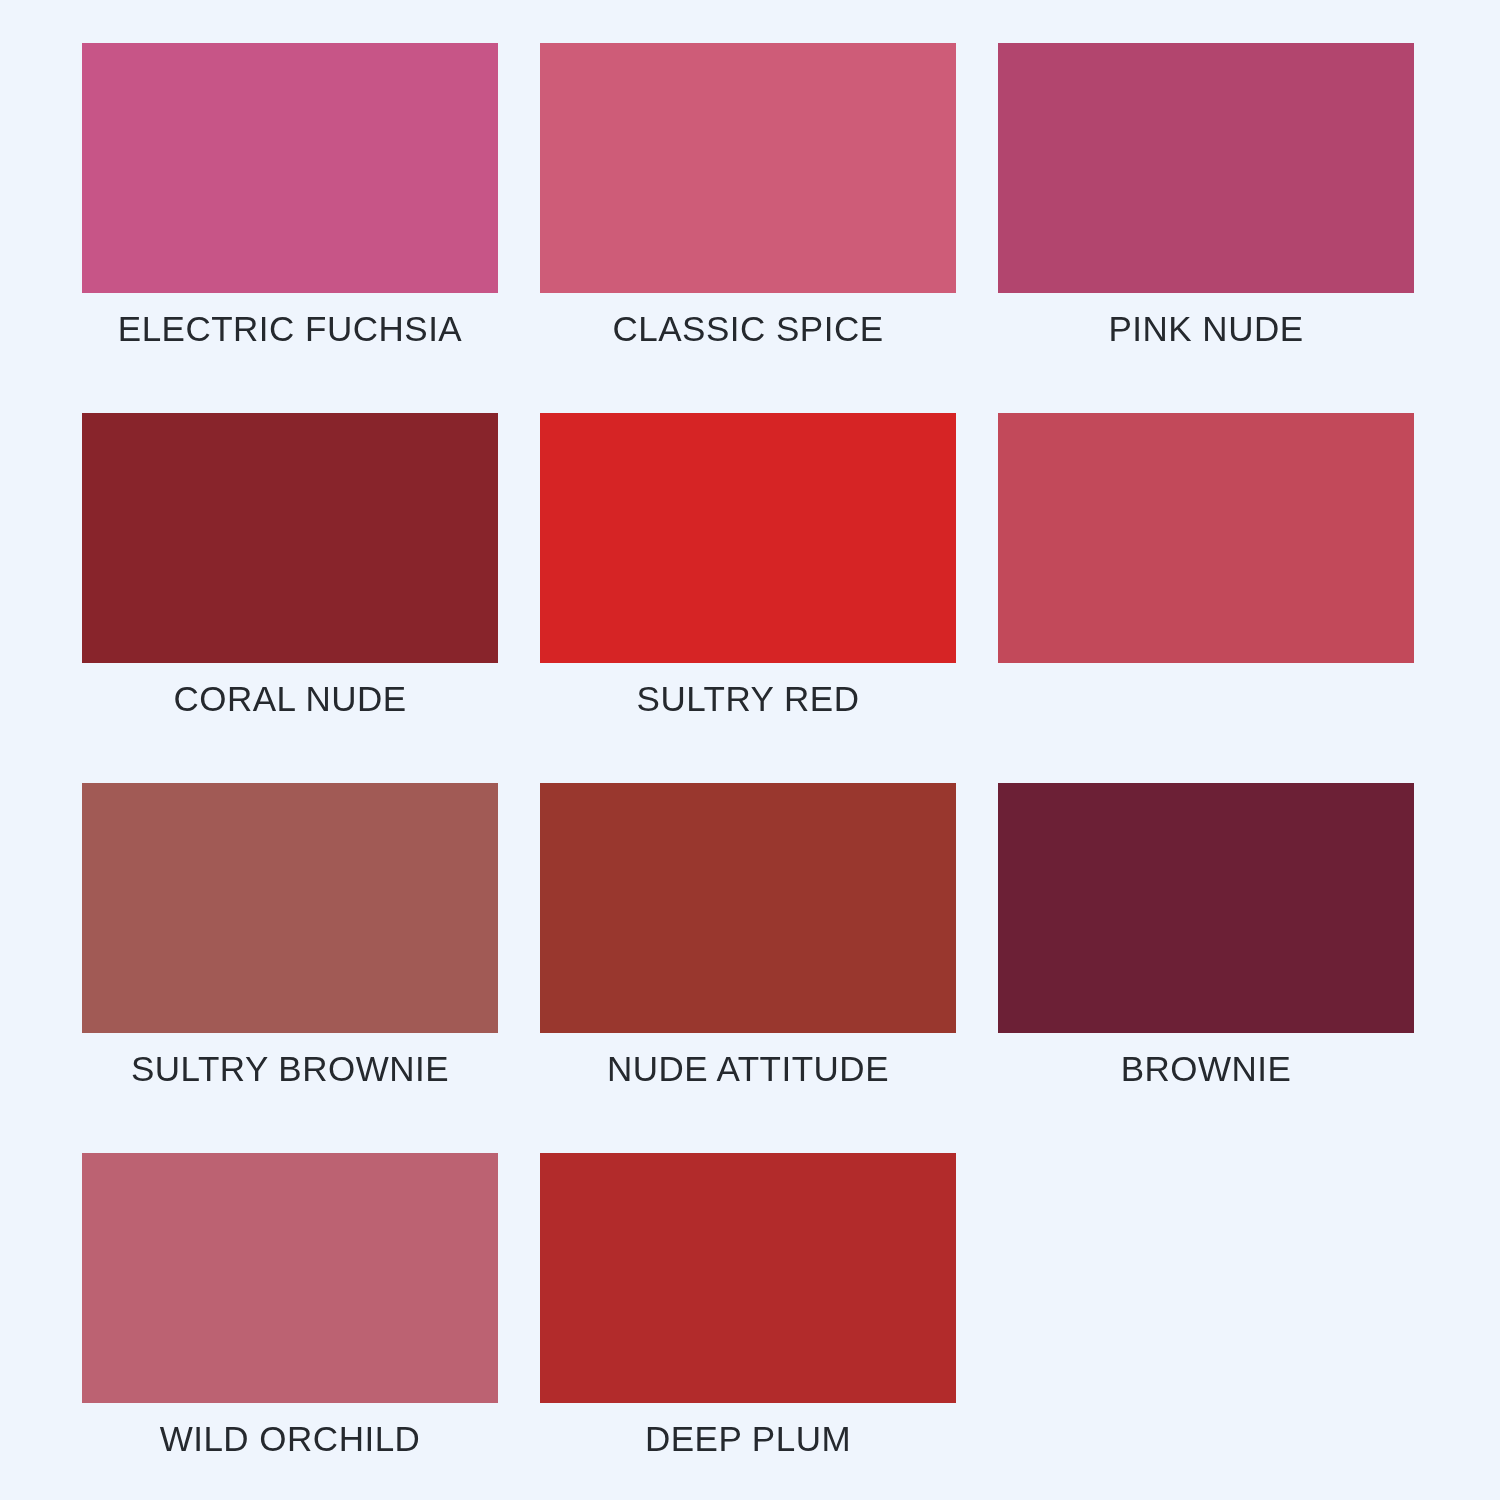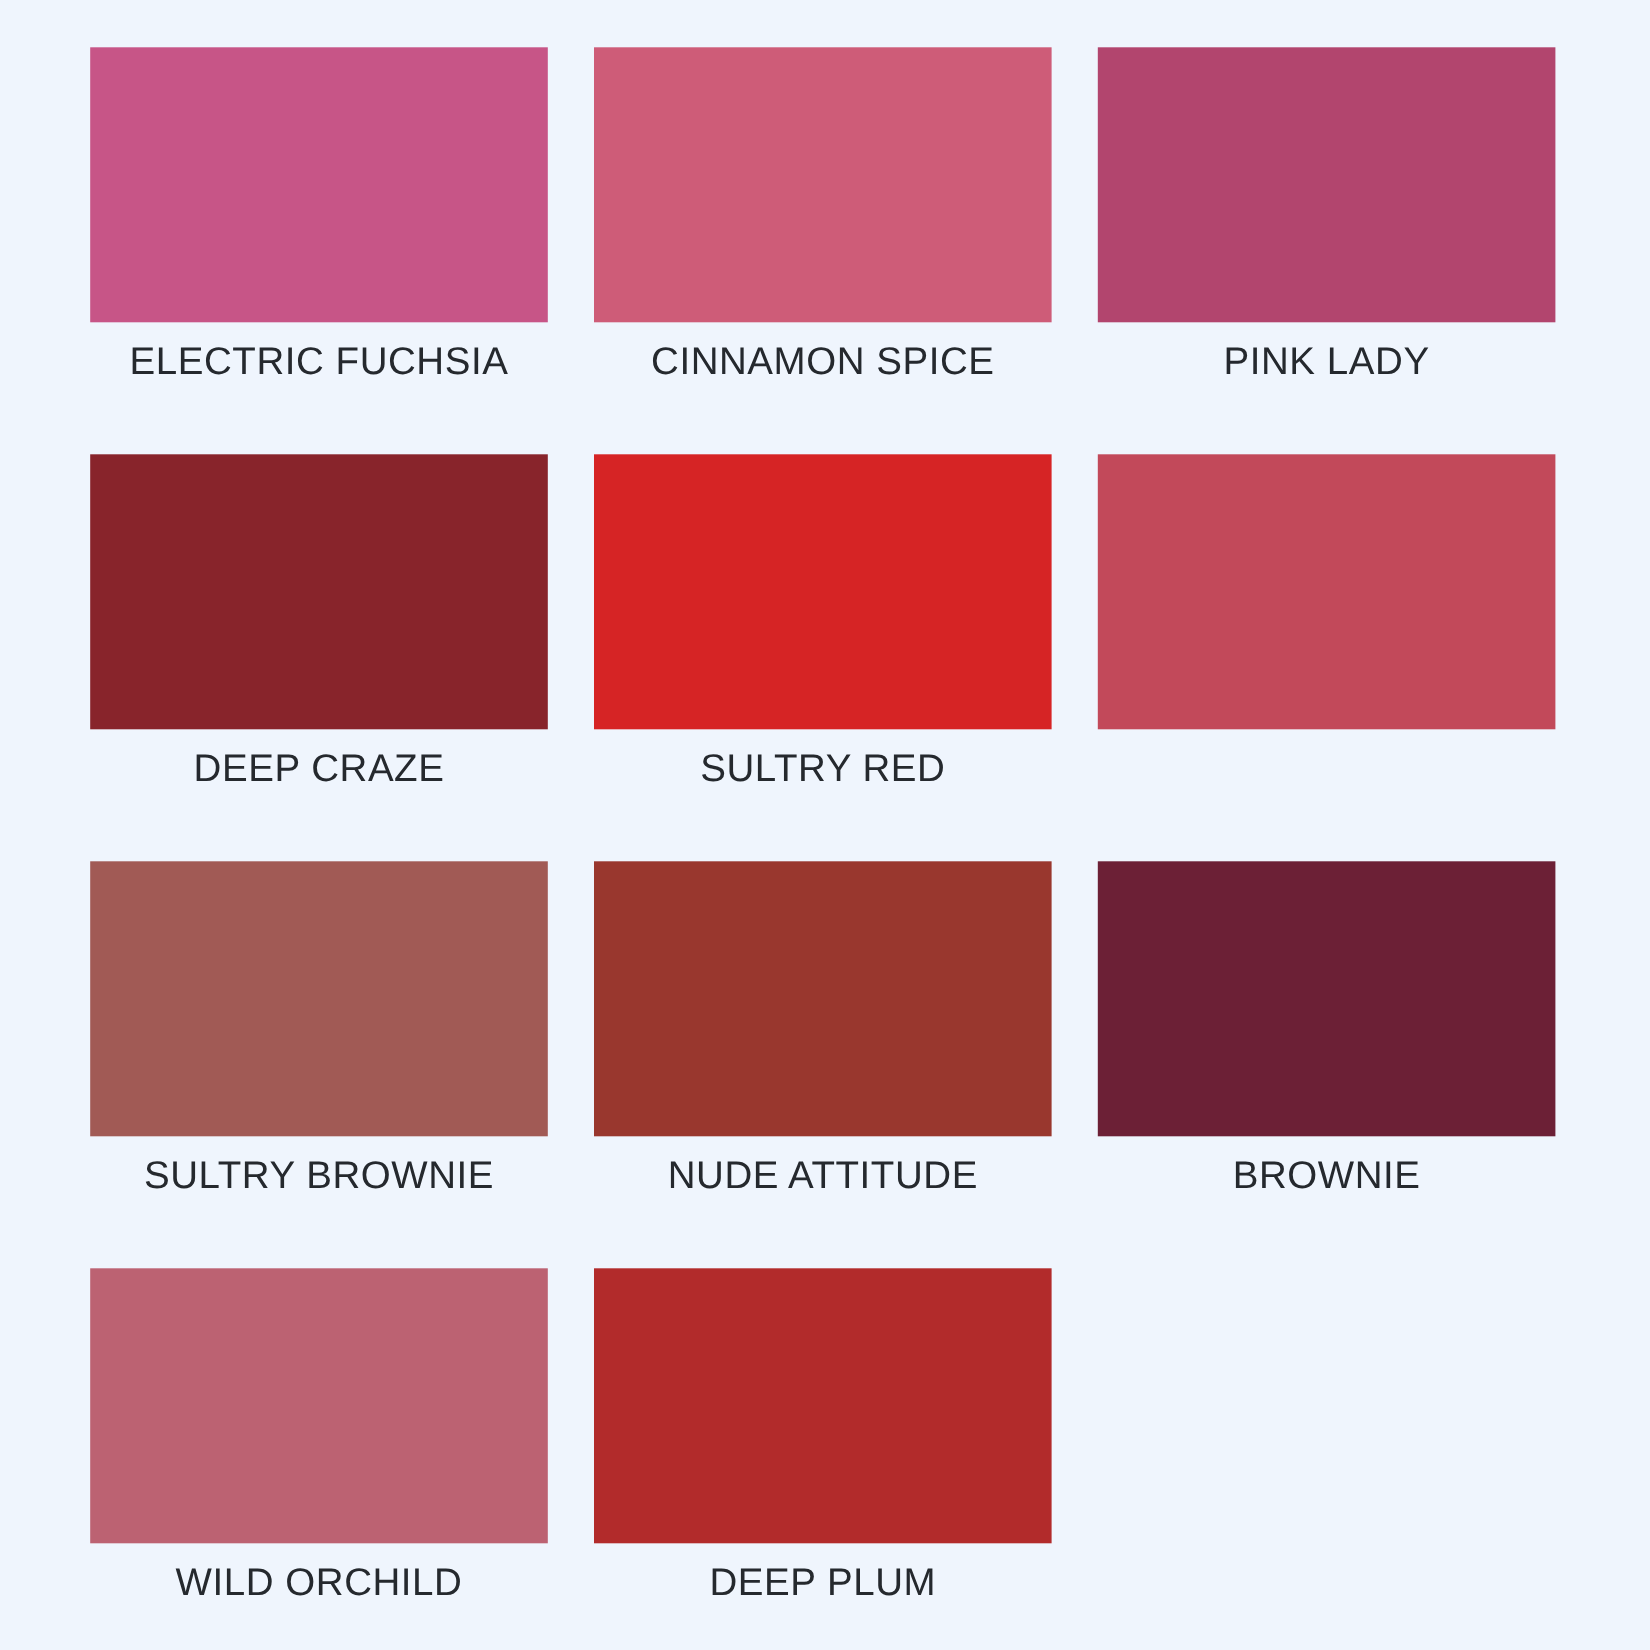--- a/index.html
+++ b/index.html
@@ -57,31 +57,31 @@
 <div class="palette-grid">
 
   <div class="swatch-cell">
     <div class="swatch-chip" style="background-color: rgb(199, 85, 135);"></div>
     <div class="swatch-label">ELECTRIC FUCHSIA</div>
   </div>
 
 
   <div class="swatch-cell">
     <div class="swatch-chip" style="background-color: rgb(206, 92, 120);"></div>
-    <div class="swatch-label">CINNAMON SPICE</div>
+    <div class="swatch-label">CLASSIC SPICE</div>
   </div>
 
   <div class="swatch-cell">
     <div class="swatch-chip" style="background-color: rgb(178, 69, 110);"></div>
-    <div class="swatch-label">PINK LADY</div>
+    <div class="swatch-label">PINK NUDE</div>
   </div>
 
   <div class="swatch-cell">
     <div class="swatch-chip" style="background-color: rgb(136, 36, 43);"></div>
-    <div class="swatch-label">DEEP CRAZE</div>
+    <div class="swatch-label">CORAL NUDE</div>
   </div>
 
   <div class="swatch-cell">
     <div class="swatch-chip" style="background-color: rgb(214, 36, 37);"></div>
     <div class="swatch-label">SULTRY RED</div>
   </div>
 
   <div class="swatch-cell">
     <div class="swatch-chip" style="background-color: rgb(194, 73, 90);"></div>
   </div>

